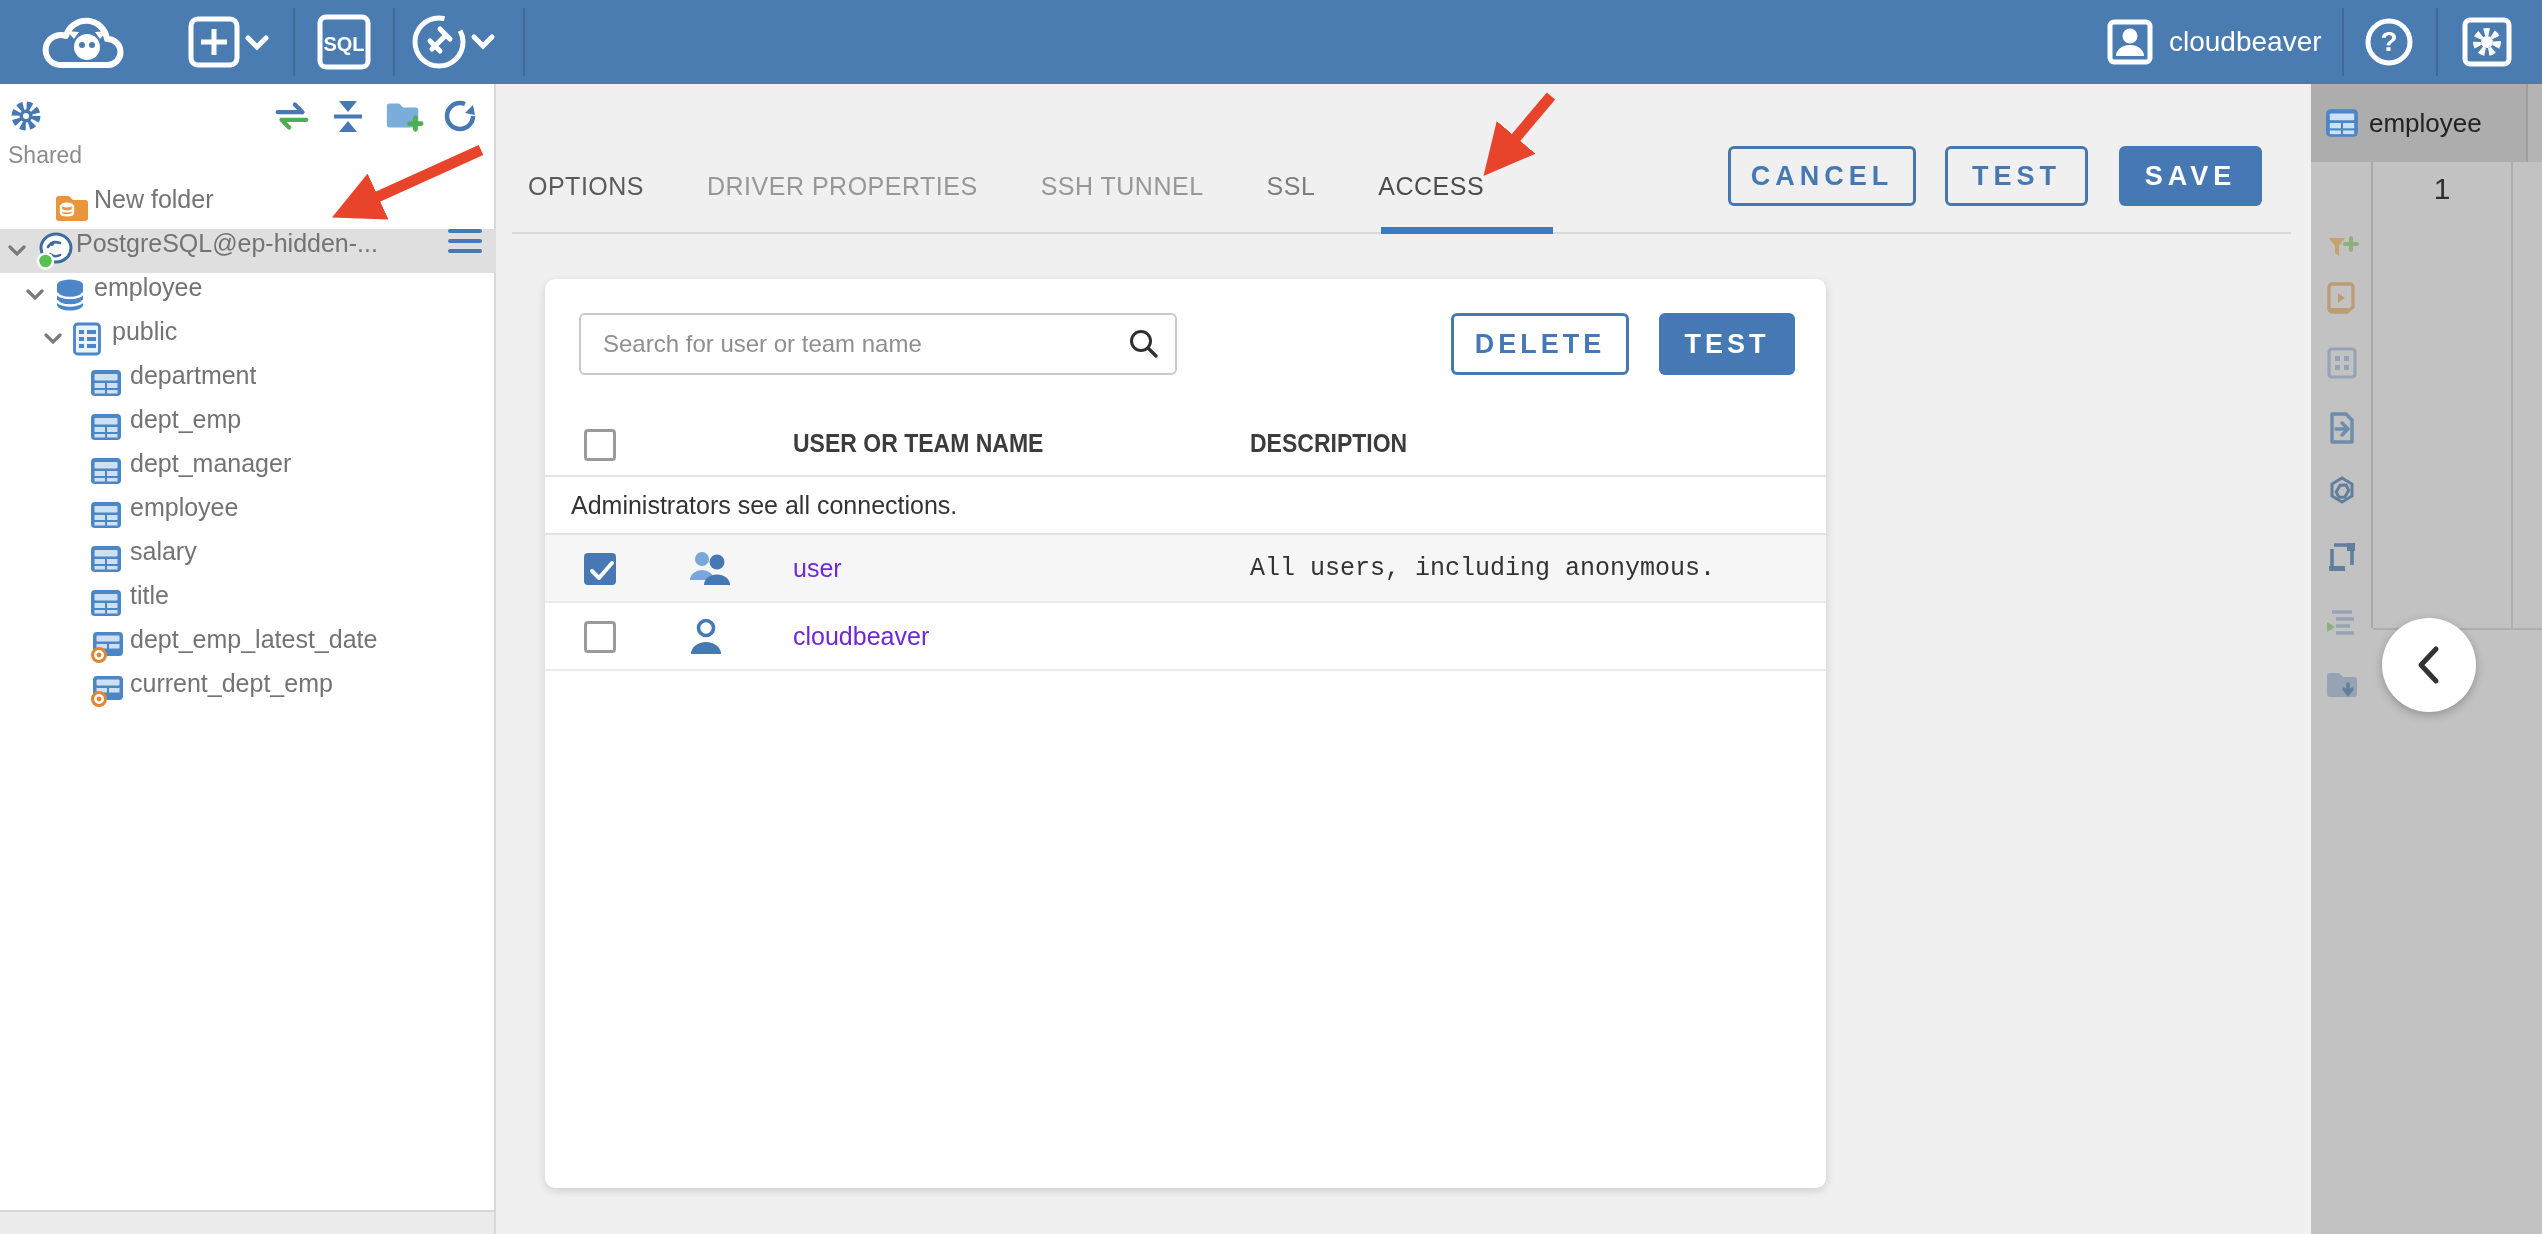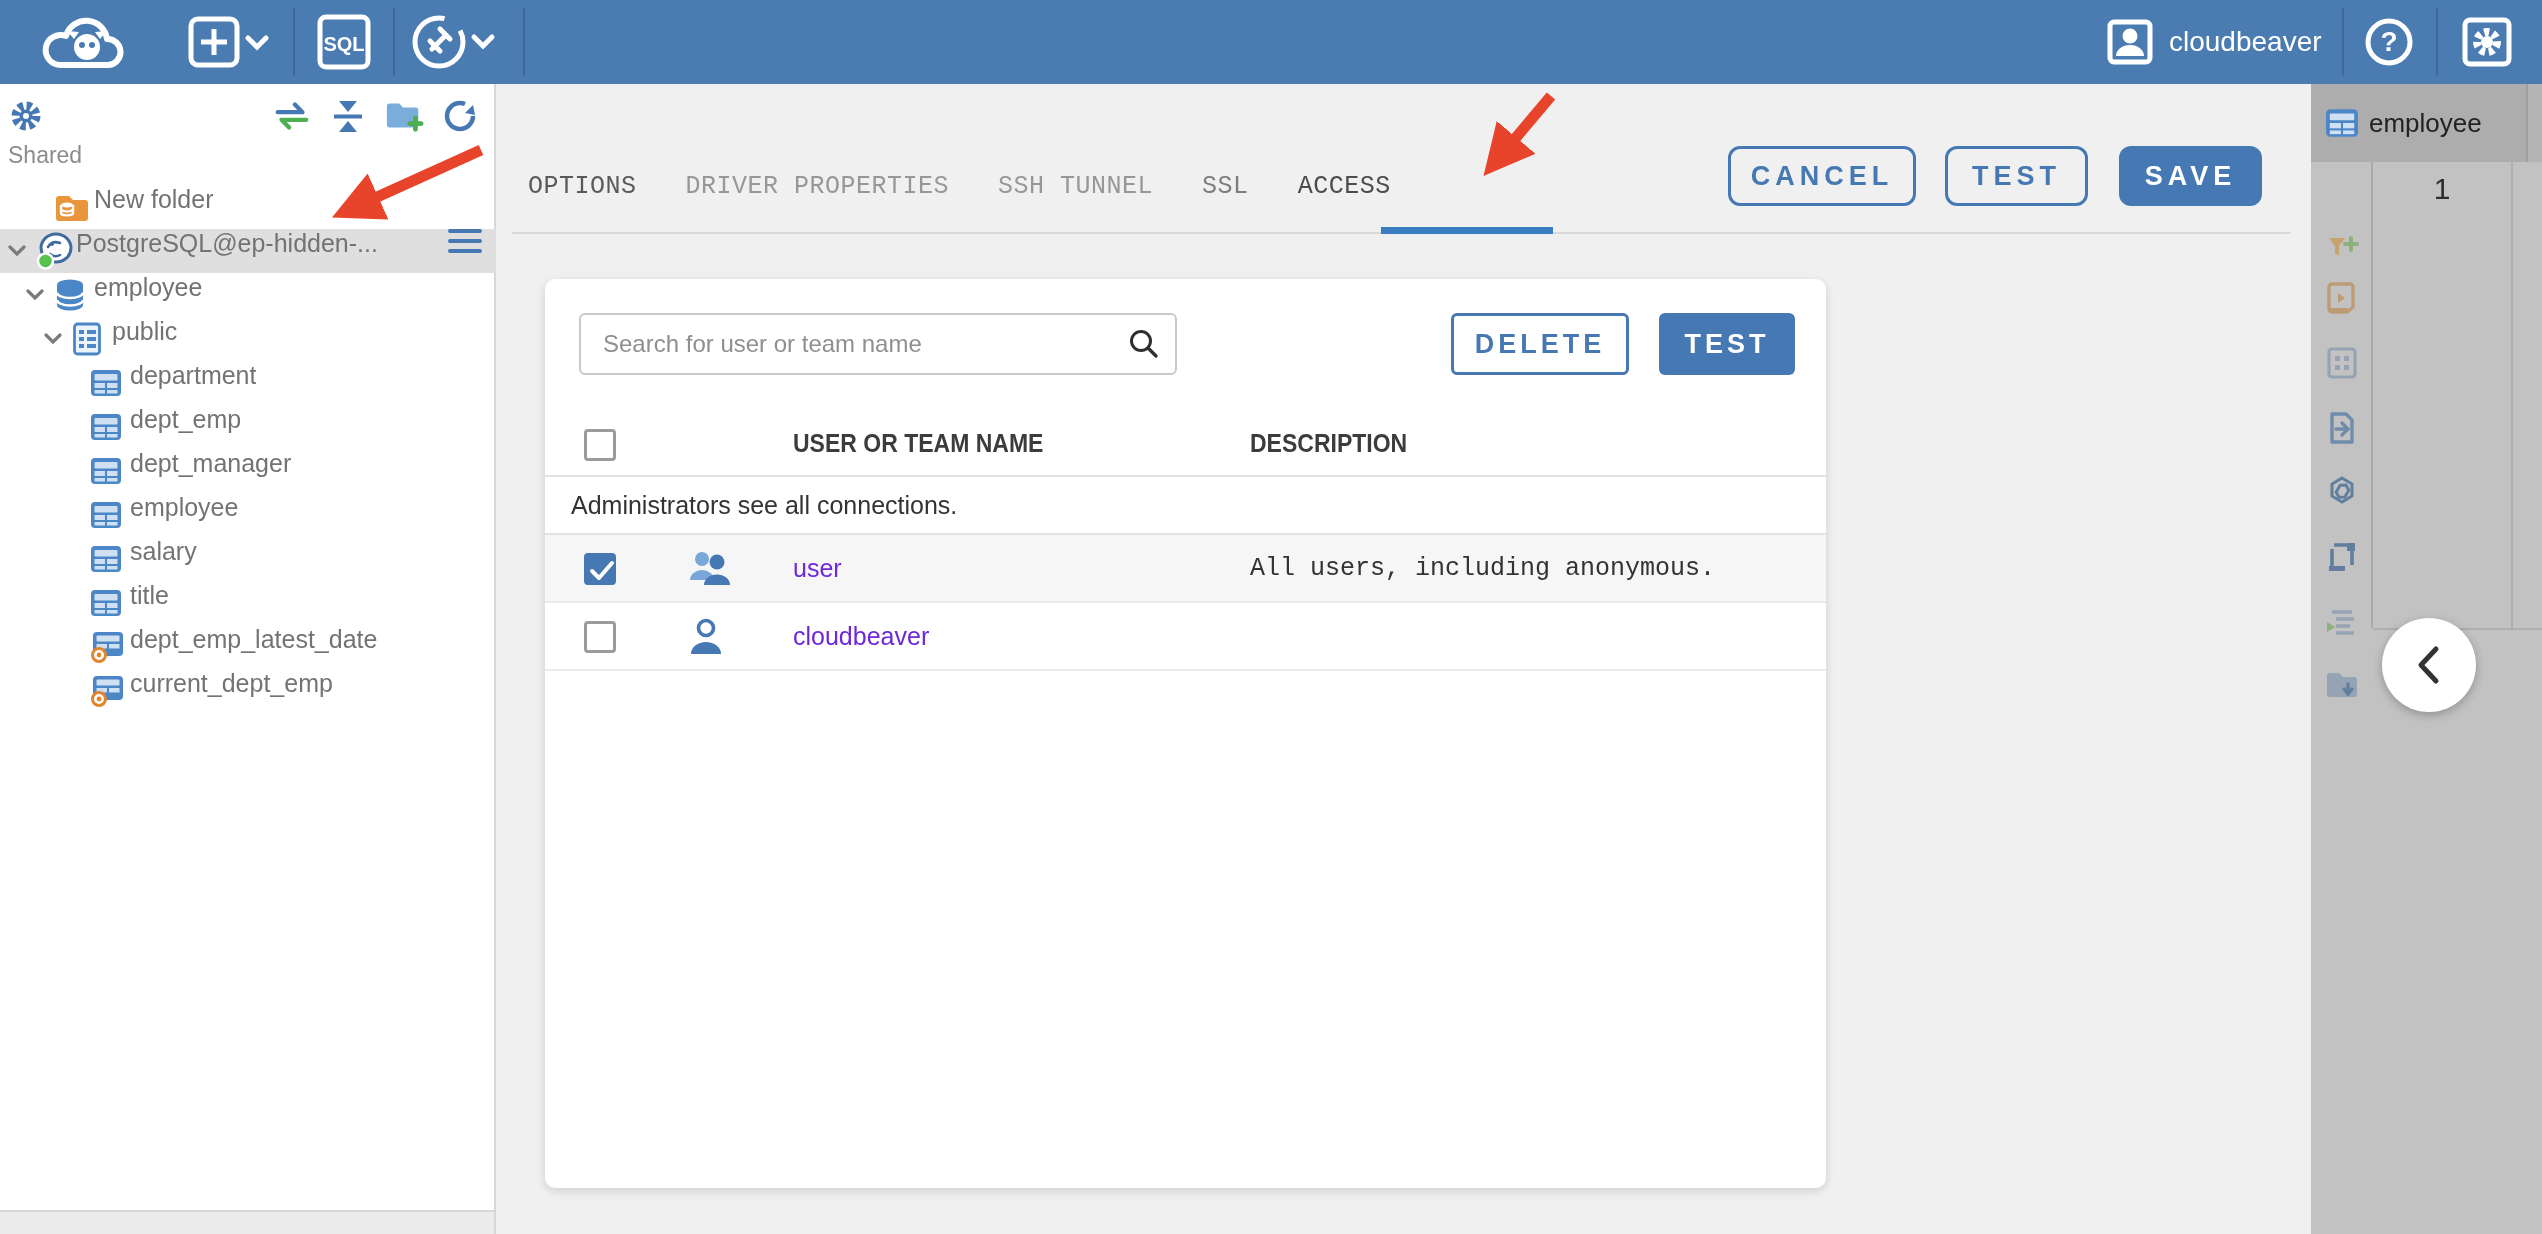--- a/index.html
+++ b/index.html
@@ -23,28 +23,28 @@
   .chev{width:28px;display:flex;align-items:center;flex:none;}
   .nochev{width:28px;flex:none;}
   .ticon{width:40px;display:flex;align-items:center;flex:none;}
   .tlabel{overflow:hidden;text-overflow:ellipsis;}
   .hamb{margin-left:auto;margin-right:14px;display:flex;flex-direction:column;gap:6px;flex:none;}
   .hamb i{display:block;width:34px;height:4px;background:#4679b4;border-radius:2px;}
   .side-bottom{position:absolute;left:0;bottom:0;width:494px;height:22px;background:#ececec;border-top:2px solid #d8d8d8;}
 
   
   .main{position:absolute;left:496px;top:84px;width:1815px;height:1150px;background:#f0f0f0;}
-  .tabs{position:absolute;left:32px;top:88px;display:flex;gap:49px;font-family:Liberation Mono, monospace;}
+  .tabs{position:absolute;left:32px;top:88px;display:flex;gap:63px;}
   .tab{font-size:25px;letter-spacing:.5px;color:#979797;cursor:pointer;}
   .tab:first-child{color:#5a5a5a;}
   .tab.ssl{color:#7d7d7d;}
   .tab.active{color:#4c4c4c;}
   .tab-track{position:absolute;left:16px;right:20px;top:148px;height:2px;background:#d9d9d9;}
   .tab-active-bar{position:absolute;left:885px;top:143px;width:172px;height:7px;background:#3a7cc2;}
-  .btn{position:absolute;top:62px;height:60px;border-radius:12px;box-sizing:border-box;display:flex;align-items:center;justify-content:center;font-size:27px;font-weight:bold;letter-spacing:5px;cursor:pointer;}
+  .btn{position:absolute;top:62px;height:60px;border-radius:6px;box-sizing:border-box;display:flex;align-items:center;justify-content:center;font-size:27px;font-weight:bold;letter-spacing:5px;cursor:pointer;}
   .btn.outline{border:3px solid #4679b4;color:#4679b4;background:transparent;}
   .btn.fill{background:#4679b4;color:#fff;}
 
   
   .card{position:absolute;left:49px;top:195px;width:1281px;height:909px;background:#fff;border-radius:10px;box-shadow:0 3px 10px rgba(0,0,0,.14);}
   .search-wrap{position:absolute;left:34px;top:34px;width:598px;height:62px;}
   .search-input{width:100%;height:100%;box-sizing:border-box;border:2px solid #c9c9c9;border-radius:6px;padding:0 60px 0 22px;font-size:24px;color:#333;font-family:"Liberation Sans",sans-serif;background:#fff;outline:none;}
   .search-input::placeholder{color:#8f8f8f;}
   .search-ic{position:absolute;right:16px;top:14px;}
   .btn2{position:absolute;top:34px;height:62px;border-radius:6px;box-sizing:border-box;display:flex;align-items:center;justify-content:center;font-size:27px;font-weight:bold;letter-spacing:4px;cursor:pointer;}

